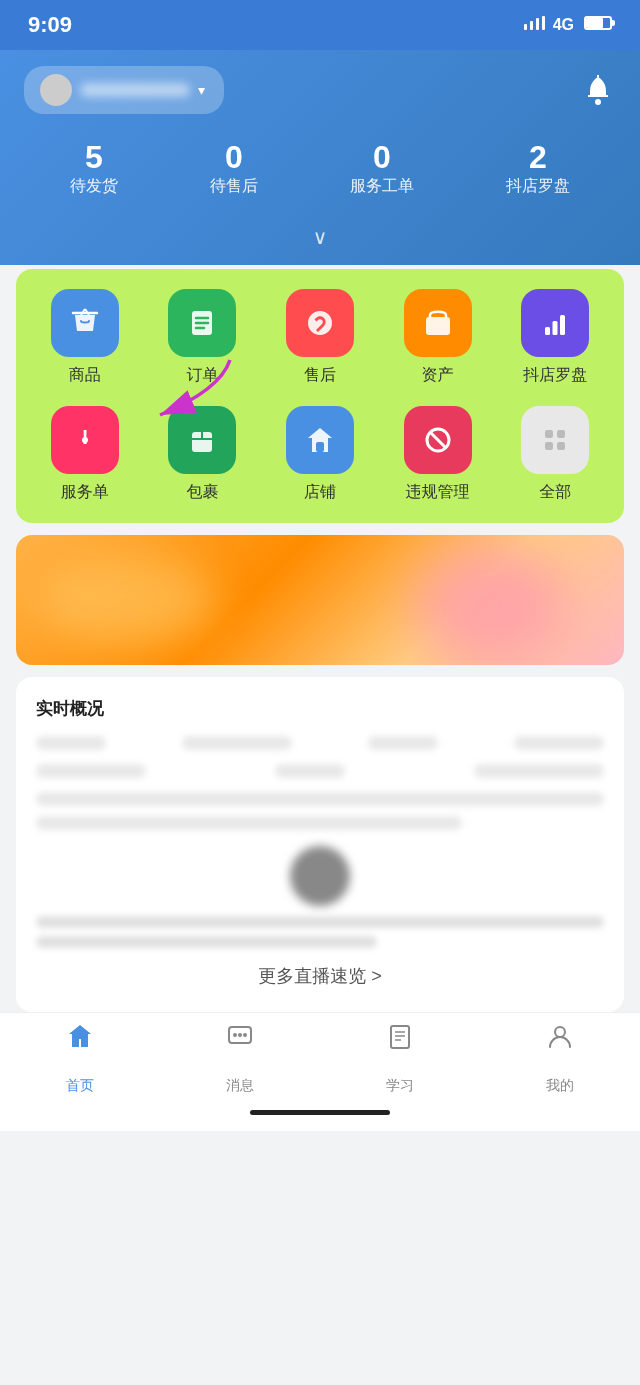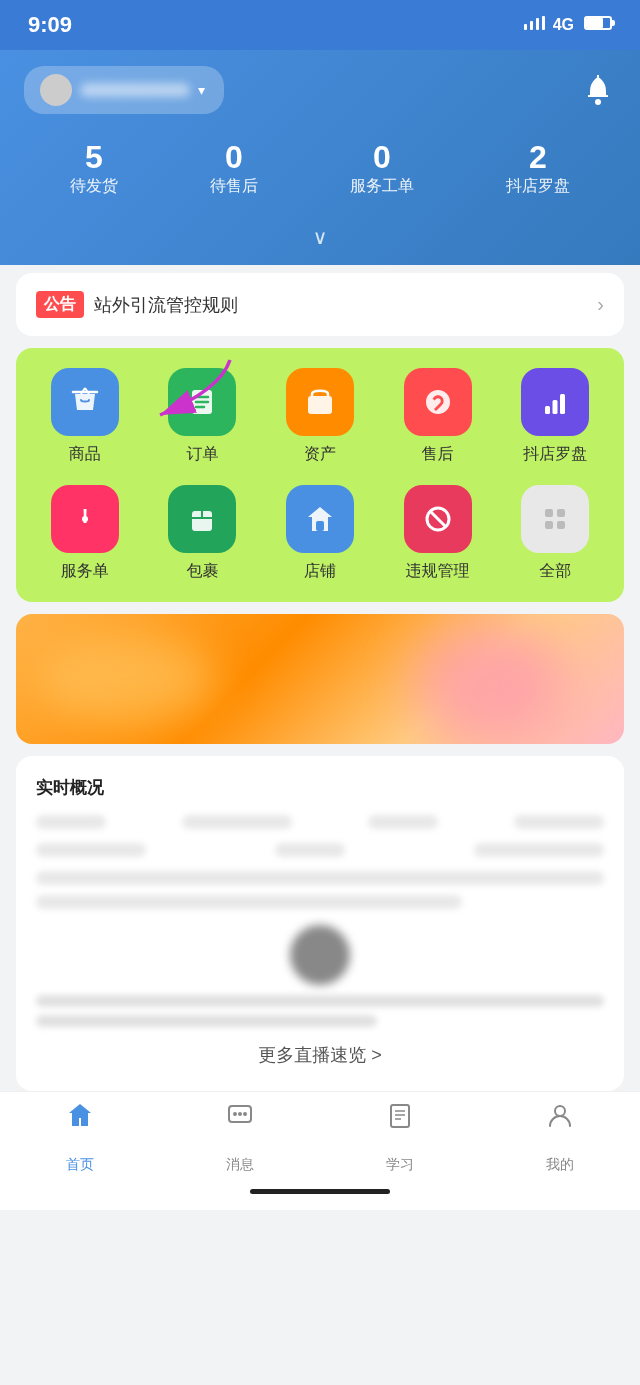--- a/index.html
+++ b/index.html
@@ -455,25 +455,20 @@
     </div>
   </div>
 
   <div class="expand-row">
     <span class="expand-chevron">∨</span>
   </div>
 </div>
 
 <div class="main-content">
 
-  <div class="announcement">
-    <span class="ann-badge">公告</span>
-    <span class="ann-text">站外引流管控规则</span>
-    <span class="ann-arrow">›</span>
-  </div>
 
   <div class="menu-grid">
 
     <div class="menu-row">
       <div class="menu-item">
         <div class="menu-icon icon-blue">
           <svg width="36" height="36" viewBox="0 0 36 36" fill="none">
             <path d="M8 10h20l-2 16H10L8 10Z" fill="white" opacity="0.9"></path>
             <path d="M6 8h24" stroke="white" stroke-width="2.5" stroke-linecap="round"></path>
             <path d="M14 16c0 2 8 2 8 0" stroke="#4a90e2" stroke-width="2" stroke-linecap="round"></path>
@@ -488,36 +483,36 @@
           <svg width="36" height="36" viewBox="0 0 36 36" fill="none">
             <rect x="8" y="6" width="20" height="24" rx="3" fill="white" opacity="0.9"></rect>
             <line x1="12" y1="13" x2="24" y2="13" stroke="#2db55d" stroke-width="2.5" stroke-linecap="round"></line>
             <line x1="12" y1="18" x2="24" y2="18" stroke="#2db55d" stroke-width="2.5" stroke-linecap="round"></line>
             <line x1="12" y1="23" x2="20" y2="23" stroke="#2db55d" stroke-width="2.5" stroke-linecap="round"></line>
           </svg>
         </div>
         <span class="menu-label">订单</span>
       </div>
       <div class="menu-item">
+        <div class="menu-icon icon-red">
+          <svg width="36" height="36" viewBox="0 0 36 36" fill="none">
+            <path d="M18 6C11.4 6 6 11.4 6 18s5.4 12 12 12 12-5.4 12-12S24.6 6 18 6Z" fill="white" opacity="0.9"></path>
+            <path d="M22 13c-2.2-2.2-5.8-2.2-8 0l-1.5 1.5 2 2L16 15c1.1-1.1 2.9-1.1 4 0s1.1 2.9 0 4l-6 6 2 2 6-6c2.2-2.2 2.2-5.8 0-8Z" fill="#ff4d4f"></path>
+          </svg>
+        </div>
+        <span class="menu-label">售后</span>
+      </div>
+      <div class="menu-item">
         <div class="menu-icon icon-orange">
           <svg width="36" height="36" viewBox="0 0 36 36" fill="none">
             <rect x="6" y="12" width="24" height="18" rx="3" fill="white" opacity="0.9"></rect>
             <path d="M10 12V10c0-4.4 16-4.4 16 0v2" stroke="white" stroke-width="2.5"></path>
           </svg>
         </div>
         <span class="menu-label">资产</span>
-      </div>
-      <div class="menu-item">
-        <div class="menu-icon icon-red">
-          <svg width="36" height="36" viewBox="0 0 36 36" fill="none">
-            <path d="M18 6C11.4 6 6 11.4 6 18s5.4 12 12 12 12-5.4 12-12S24.6 6 18 6Z" fill="white" opacity="0.9"></path>
-            <path d="M22 13c-2.2-2.2-5.8-2.2-8 0l-1.5 1.5 2 2L16 15c1.1-1.1 2.9-1.1 4 0s1.1 2.9 0 4l-6 6 2 2 6-6c2.2-2.2 2.2-5.8 0-8Z" fill="#ff4d4f"></path>
-          </svg>
-        </div>
-        <span class="menu-label">售后</span>
       </div>
       <div class="menu-item">
         <div class="menu-icon icon-purple">
           <svg width="36" height="36" viewBox="0 0 36 36" fill="none">
             <rect x="8" y="22" width="5" height="8" rx="1.5" fill="white"></rect>
             <rect x="15.5" y="16" width="5" height="14" rx="1.5" fill="white"></rect>
             <rect x="23" y="10" width="5" height="20" rx="1.5" fill="white"></rect>
           </svg>
         </div>
         <span class="menu-label">抖店罗盘</span>

